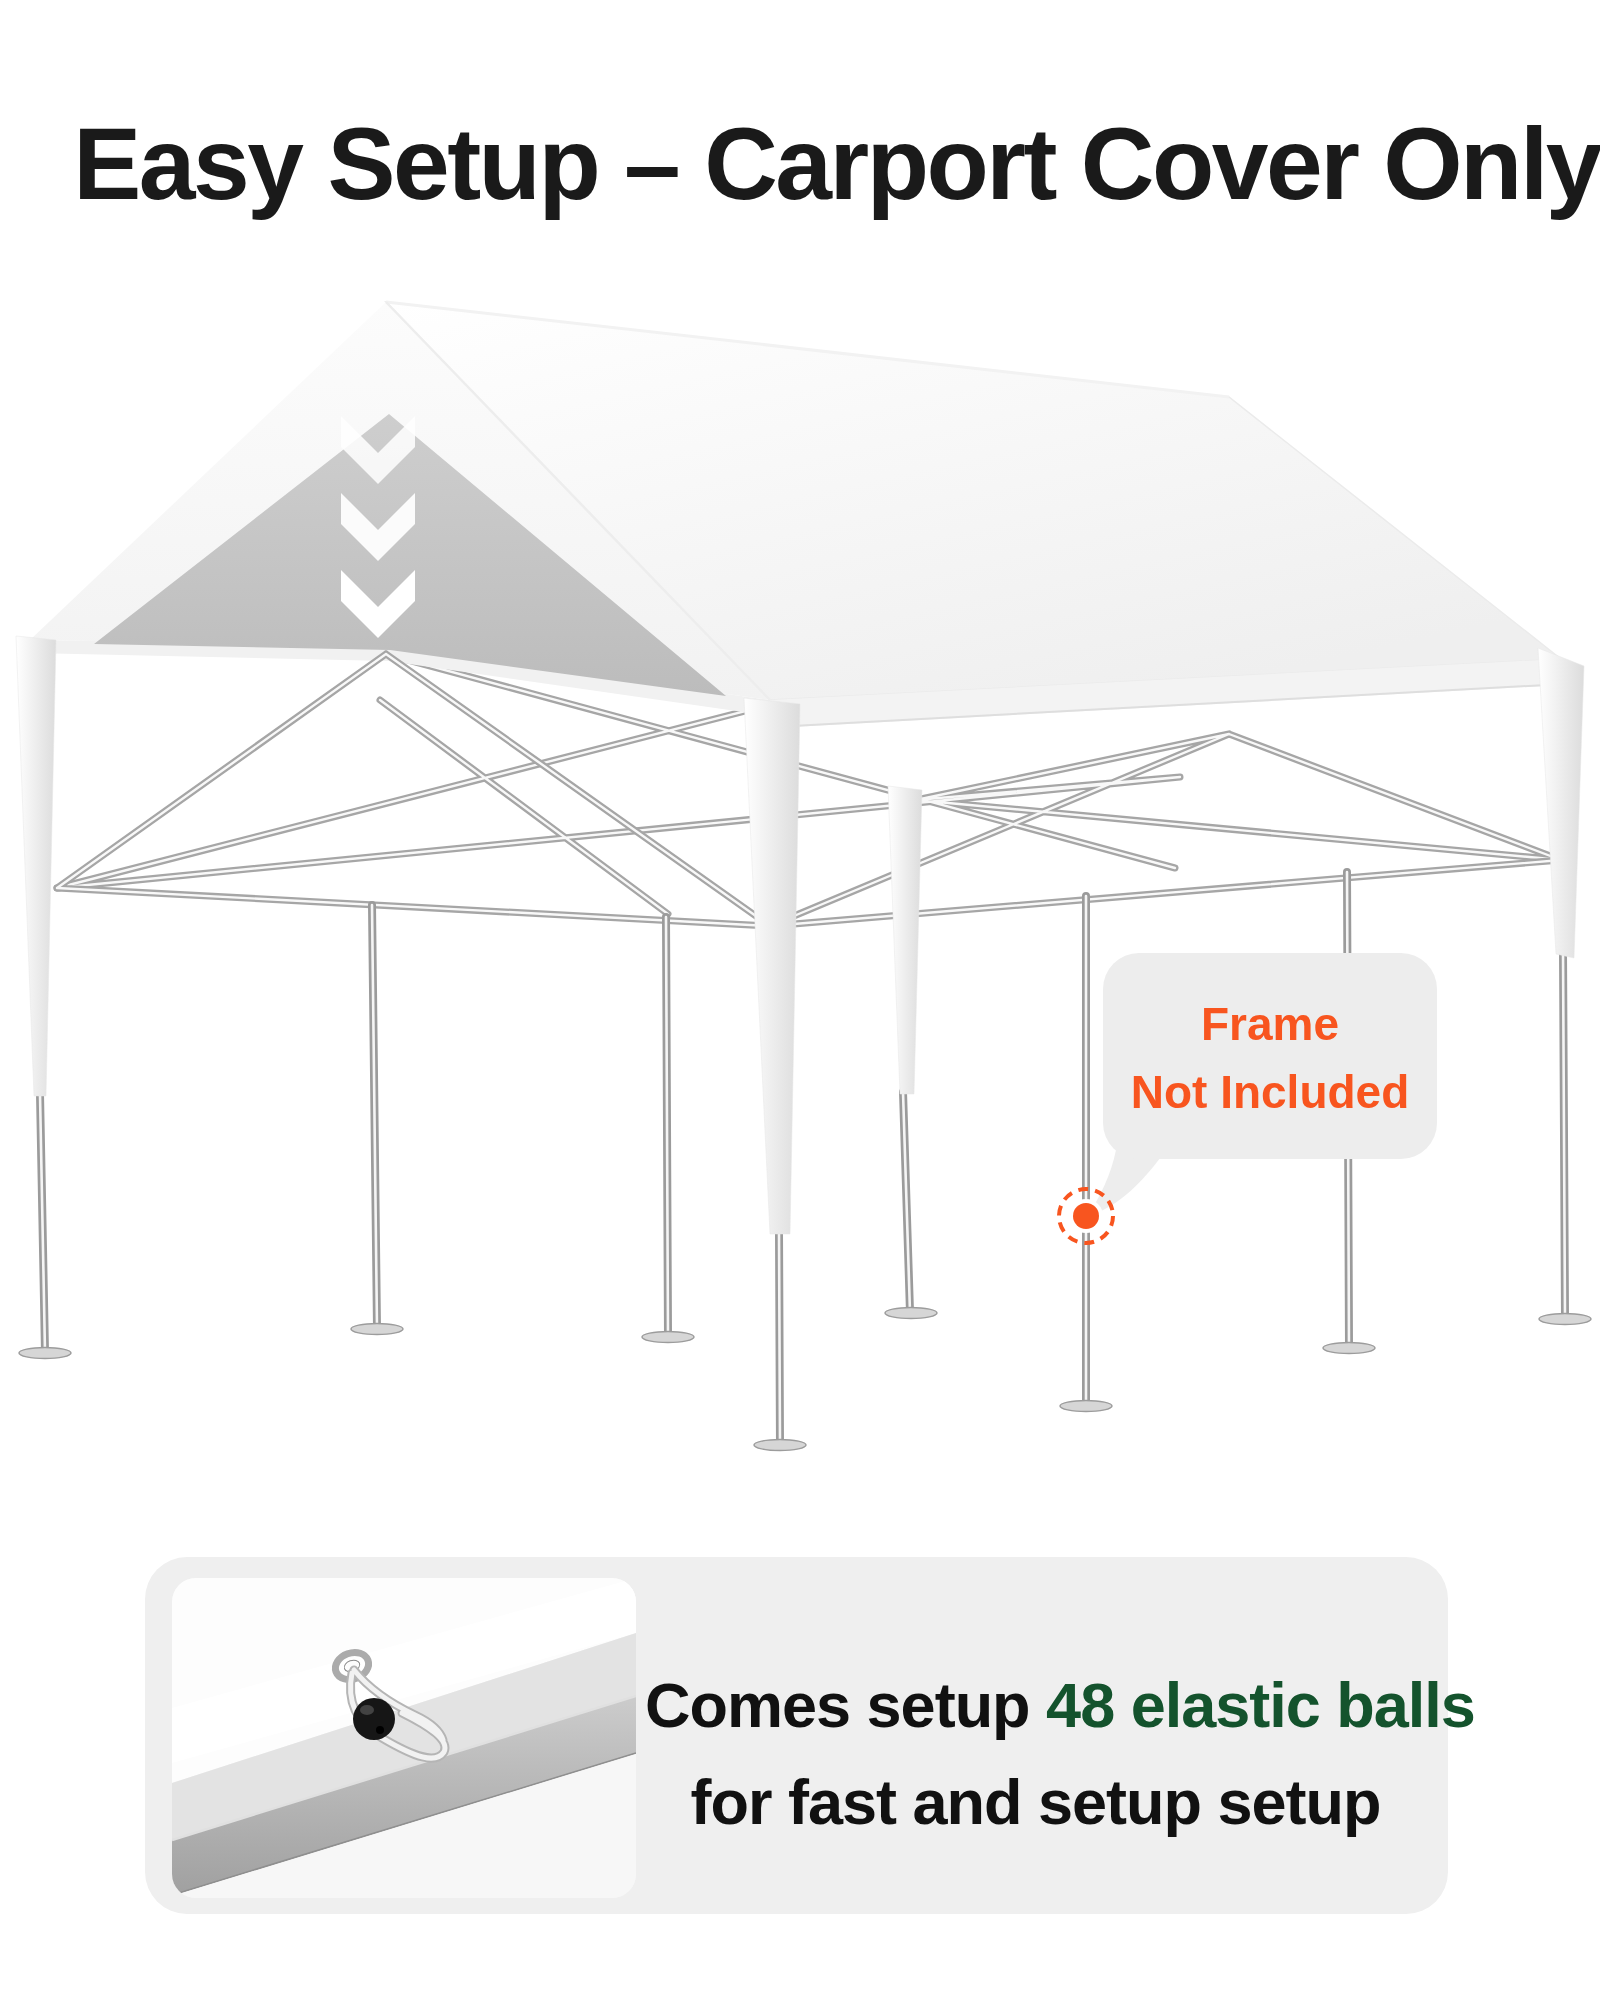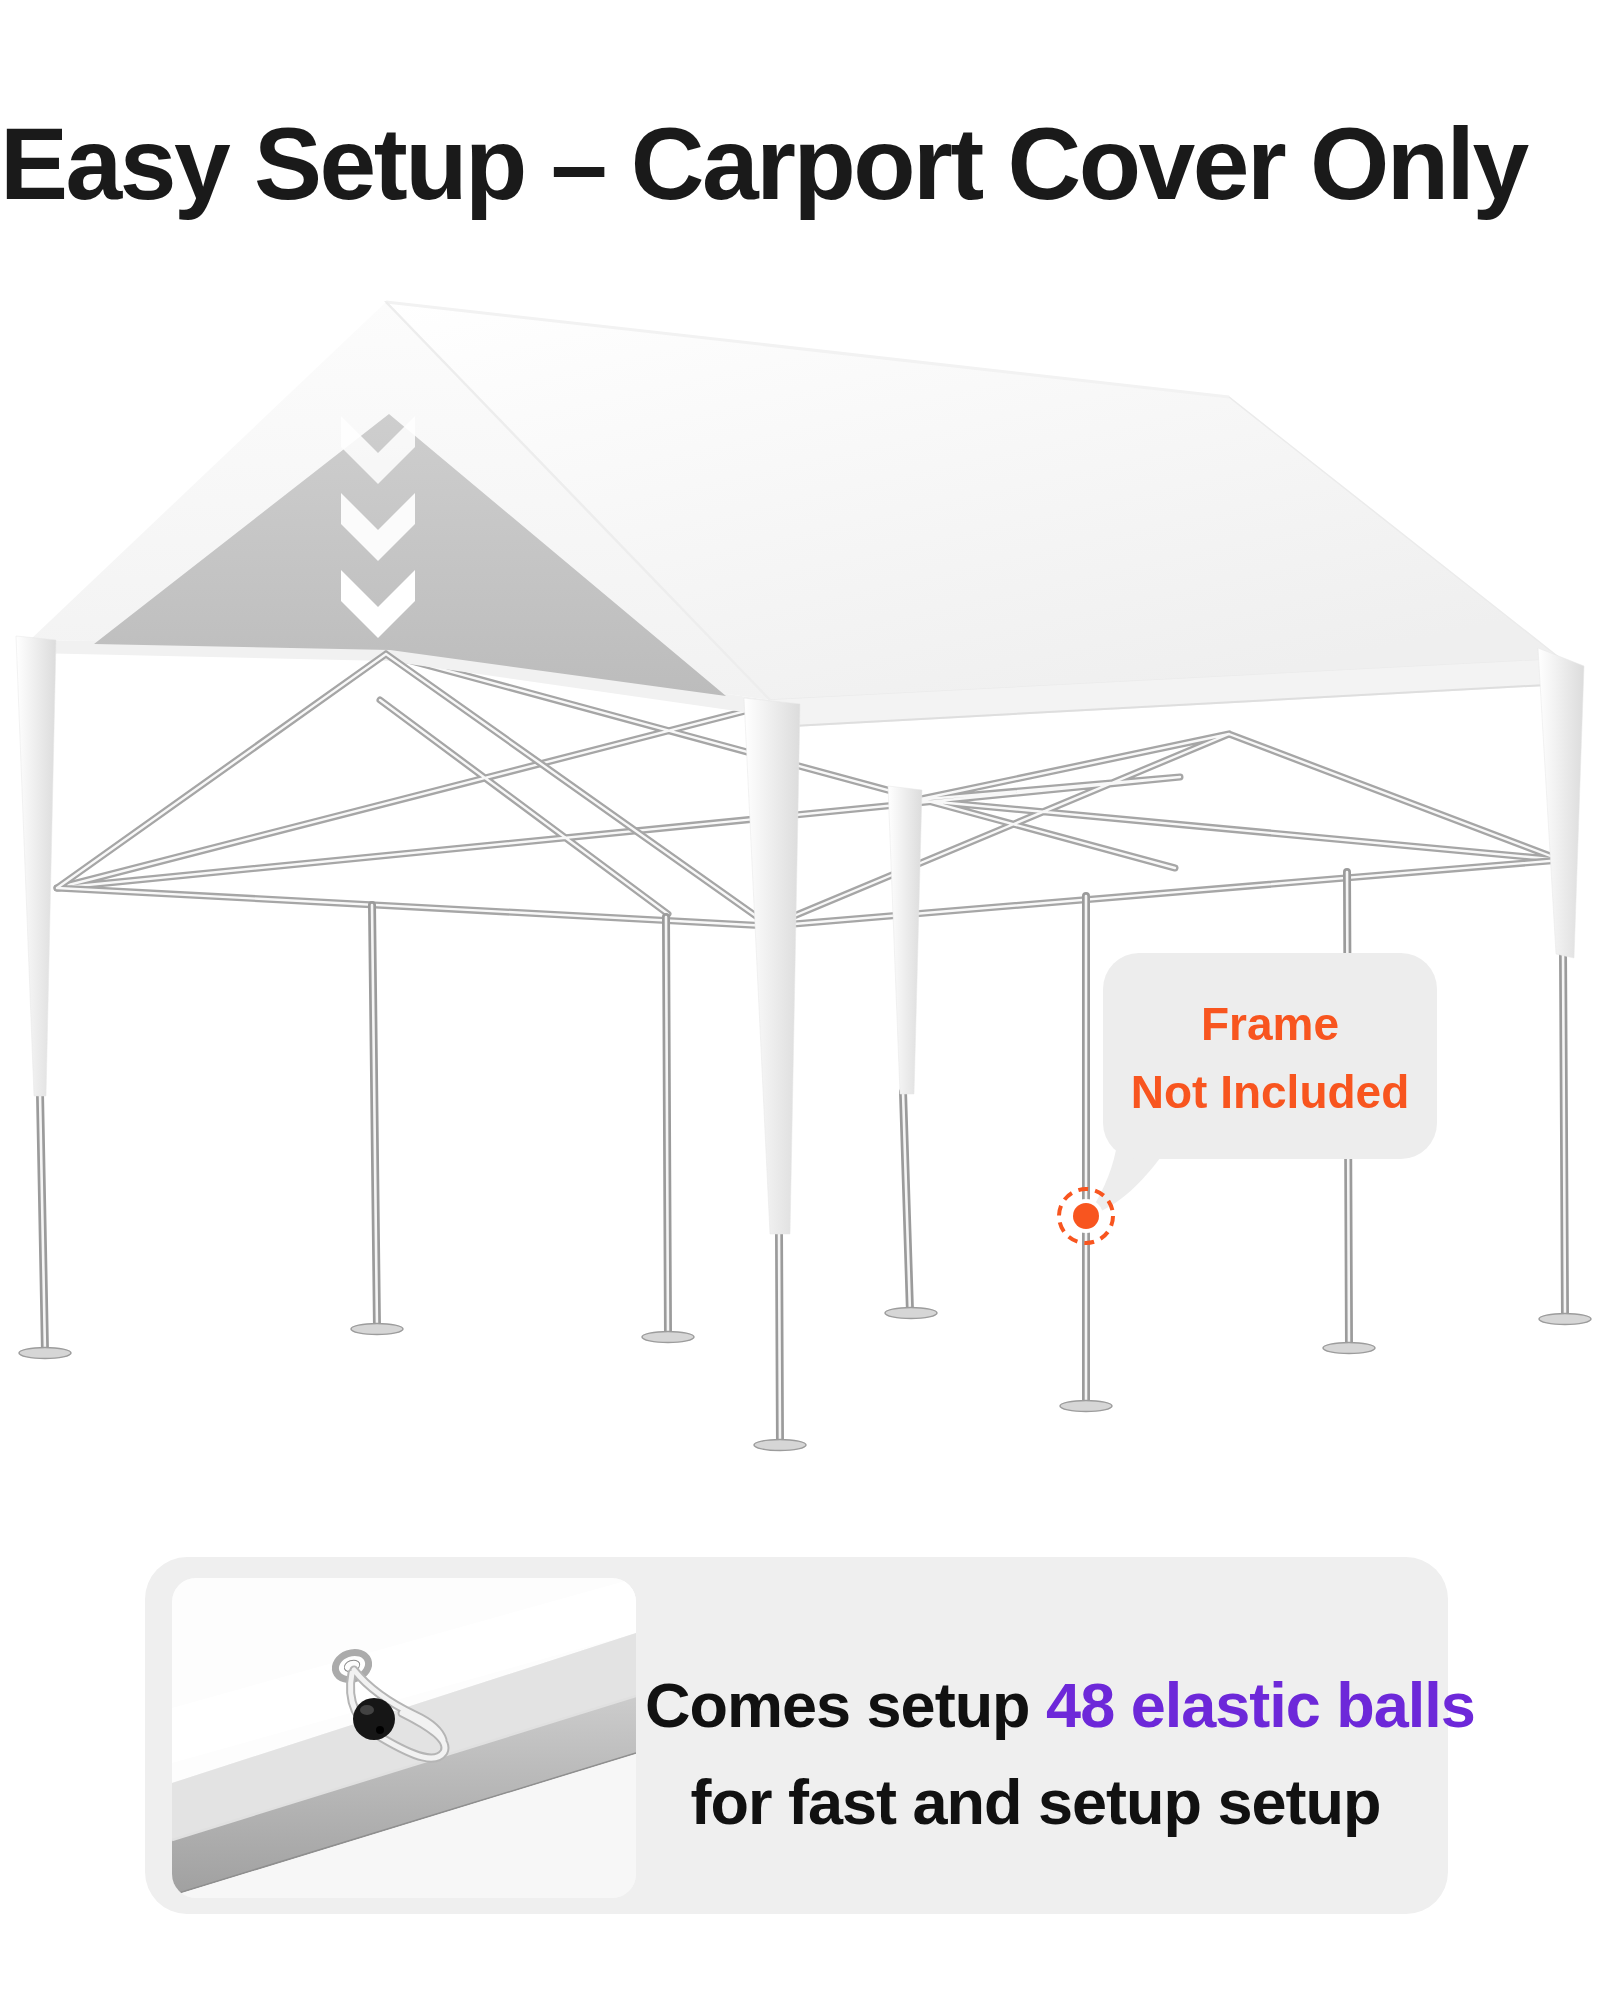--- a/index.html
+++ b/index.html
@@ -1,33 +1,33 @@
 <!DOCTYPE html>
 <html><head>
 <meta charset="utf-8">
 <style>
   html,body{margin:0;padding:0;background:#ffffff;}
   .page{position:relative;width:1600px;height:2000px;background:#ffffff;
         font-family:"Liberation Sans",sans-serif;overflow:hidden;}
-  .title{position:absolute;top:106px;left:0;right:0;margin:0;text-align:left;
+  .title{position:absolute;top:106px;left:0;right:0;margin:0;text-align:right;
          font-size:102px;font-weight:bold;letter-spacing:-2.5px;color:#1a1a1a;white-space:nowrap;}
   svg.tent{position:absolute;left:0;top:0;}
   .tube{stroke:#a6a6a6;stroke-width:7;fill:none;stroke-linecap:round;}
   .tube-core{stroke:#ffffff;stroke-width:2.4;fill:none;stroke-linecap:round;opacity:.92;}
   .leg{stroke:#9b9b9b;stroke-width:8;fill:none;stroke-linecap:round;}
   .leg-core{stroke:#ffffff;stroke-width:2.6;fill:none;stroke-linecap:round;opacity:.9;}
   .baseplate{fill:#d6d6d6;stroke:#9c9c9c;stroke-width:1.5;}
   .bubble-text{font-family:"Liberation Sans",sans-serif;font-weight:bold;font-size:46px;text-anchor:middle;}
   .card{position:absolute;left:145px;top:1557px;width:1303px;height:357px;
         background:#efefef;border-radius:42px;}
   .photo-wrap{position:absolute;left:27px;top:21px;width:464px;height:320px;
         border-radius:24px;overflow:hidden;}
   .card-text{position:absolute;left:500px;right:22px;top:100px;text-align:center;
         font-weight:bold;color:#111111;font-size:63px;line-height:97px;letter-spacing:-1px;white-space:nowrap;}
-  .card-text .hl{color:#6d28d9;}
+  .card-text .hl{color:#14532d;}
 </style>
 </head>
 <body>
 
 <div class="page">
 
   <h1 class="title">Easy Setup – Carport Cover Only</h1>
 
   <svg class="tent" width="1600" height="2000" viewBox="0 0 1600 2000">
     <defs>

